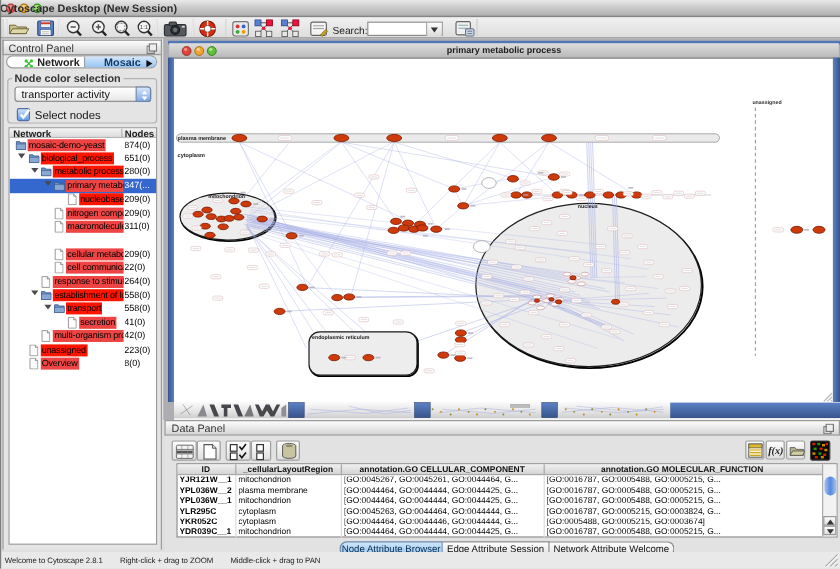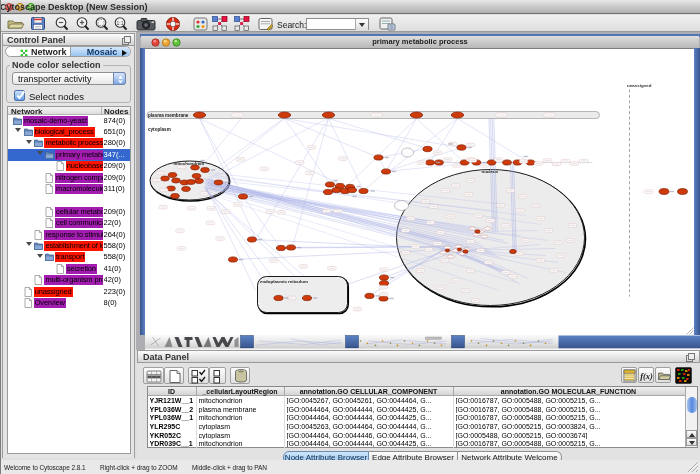--- a/index.html
+++ b/index.html
@@ -3,37 +3,37 @@
 *{margin:0;padding:0;box-sizing:border-box}
 html,body{width:700px;height:474px;overflow:hidden}
 body{position:relative;font-family:"Liberation Sans",sans-serif;background:#dfdfdf;will-change:transform}
 .abs{position:absolute}
 #titlebar{left:0;top:0;width:700px;height:14px;background:linear-gradient(#e9e9e9,#cfcfcf 40%,#b1b1b1);border-bottom:1px solid #6f6f6f}
 .tl{width:8px;height:8px;border-radius:50%;top:3px}
 #titlebar .t{width:100%;text-align:left;top:2px;font-size:9px;font-weight:bold;color:#2b2b2b;letter-spacing:0}
 #toolbar{left:0;top:15px;width:700px;height:17px;background:linear-gradient(#f0f0f0,#dedede);border-bottom:1px solid #9a9a9a}
 .sep{top:1px;width:1px;height:14px;background:#aaa;border-right:1px solid #e8e8e8}
 #cp{left:2px;top:33px;width:133px;height:425px;background:#e4e4e4;border-left:1px solid #9c9c9c;border-right:1px solid #9c9c9c}
-.phead{background:linear-gradient(#fcfcfc,#d5d5d5);border:1px solid #9a9a9a;font-size:9px;font-weight:bold;color:#333}
+.phead{background:linear-gradient(#fcfcfc,#d5d5d5);border:1px solid #9a9a9a;font-size:9px;font-weight:normal;color:#333}
 #cphead{left:2px;top:33px;width:133px;height:13px;line-height:12px;padding-left:4px}
 #dphead{left:137px;top:350px;width:563px;height:13px;line-height:12px;padding-left:5px}
 #tabs{left:5px;top:46px;width:126px;height:11px;background:#fff;border:1px solid #9c9c9c;border-radius:6px;overflow:hidden;font-size:9px;font-weight:bold}
 #tabs .seg{position:absolute;top:0;height:11px;line-height:10px;text-align:center}
 #gbox{left:6px;top:65px;width:125px;height:38px;border:1px solid #b2b2b2;border-radius:3px}
 #glegend{left:10px;top:60px;font-size:9px;font-weight:bold;color:#333;background:#e4e4e4;padding:0 2px}
 #combo{left:12px;top:72px;width:114px;height:13px;background:linear-gradient(#fff,#e8e8e8);border:1px solid #919191;border-radius:3px;font-size:9px;color:#111;line-height:12px;padding-left:5px}
 #combostep{right:-1px;top:-1px;width:13px;height:13px;border-radius:0 3px 3px 0;background:linear-gradient(#d8e6fa,#7fa8e8);border:1px solid #6d84ab}
 #cbx{left:14px;top:90px;width:11px;height:11px;border-radius:2px;background:linear-gradient(#cfe3fb,#5f9be6);border:1px solid #4f6fa5}
 #cbxl{left:29px;top:91px;font-size:9.5px;color:#111}
 #tree{left:7px;top:106px;width:124px;height:348px;background:#fff;border:1px solid #9a9a9a;overflow:hidden}
 #treehead{position:absolute;left:0;top:0;width:122px;height:7.5px;background:linear-gradient(#f4f4f4,#dcdcdc);border-bottom:1px solid #b5b5b5;font-size:8px;font-weight:bold;color:#222}
 .trow{position:absolute;left:0;width:122px;height:11.4px;font-size:7.5px;letter-spacing:-0.15px;color:#000;white-space:nowrap}
 .trow .lab{position:absolute;top:0.5px;height:10px;line-height:10px;padding:0 1px;overflow:hidden}
 .trow .nd{position:absolute;left:95.5px;top:0.5px;height:10px;line-height:10px;width:26px;overflow:hidden;letter-spacing:0}
-.gbg{background:#a21caf}
+.gbg{background:#ef4444}
 .rbg{background:#ff1400}
 .arr{position:absolute;top:2px;width:0;height:0;border-left:3.2px solid transparent;border-right:3.2px solid transparent;border-top:4.5px solid #4a4a4a}
 #wintop{left:140px;top:33.5px;width:560px;height:3px;background:#5076b5}
 #wintitle{left:141px;top:36px;width:558px;height:12.5px;background:linear-gradient(#dedede,#b8b8b8);border-bottom:1px solid #7e7e7e;font-size:7.5px;font-weight:bold;color:#1d1d1d;text-align:center;line-height:12px}
 #winl{left:140px;top:48px;width:4.5px;height:287px;background:linear-gradient(90deg,#38538c,#5b82c4)}
 #winr{left:693.5px;top:48px;width:6.5px;height:287px;background:linear-gradient(90deg,#5b82c4,#38538c)}
 #wincv{left:144.5px;top:48.5px;width:549px;height:286.5px;background:#fff}
 #frag{left:144.5px;top:335px;width:555.5px;height:15px;background:linear-gradient(#fafafa,#cfcfcf)}
 #dp{left:137px;top:363px;width:563px;height:97px;background:#e2e2e2}
 .dbtn{position:absolute;top:367px;width:20px;height:17px;background:linear-gradient(#fdfdfd,#dfdfdf);border:1px solid #9f9f9f;border-radius:2px}
@@ -944,21 +944,21 @@
 <div style="position:absolute;left:0;top:43px;width:11px;height:8px;background:linear-gradient(#fdfdfd,#ddd);border:1px solid #999">
 <div style="position:absolute;left:2.5px;top:2px;width:0;height:0;border-left:3px solid transparent;border-right:3px solid transparent;border-bottom:4px solid #333"></div>
       </div>
 <div style="position:absolute;left:0;top:51px;width:11px;height:8px;background:linear-gradient(#fdfdfd,#ddd);border:1px solid #999">
 <div style="position:absolute;left:2.5px;top:2px;width:0;height:0;border-left:3px solid transparent;border-right:3px solid transparent;border-top:4px solid #333"></div>
       </div>
 </div>
   </div>
 <div id="atabs" class="abs">
 <div class="t" style="left:0;width:86px;border-radius:6px 0 0 6px;background:linear-gradient(#cfe6fa,#8fc3ee);border-color:#6a8cb0;color:#0a2a4a">Node Attribute Browser</div>
-<div class="t" style="left:86px;width:89px;border-left:none">Edge Attribute Browser</div>
+<div class="t" style="left:86px;width:89px;border-left:none">Edge Attribute Session</div>
 <div class="t" style="left:175px;width:104px;border-left:none;border-radius:0 6px 6px 0">Network Attribute Welcome</div>
 </div>
 <div id="status" class="abs">
 <span style="left:4px">Welcome to Cytoscape 2.8.1</span>
 <span style="left:100px">Right-click + drag to ZOOM</span>
 <span style="left:192px">Middle-click + drag to PAN</span>
 <svg class="abs" style="right:1px;bottom:1px" width="12" height="12" viewBox="0 0 12 12">
 <g stroke="#aaa" stroke-width="1">
         <line x1="11" y1="1" x2="1" y2="11"></line>
         <line x1="11" y1="5" x2="5" y2="11"></line>

